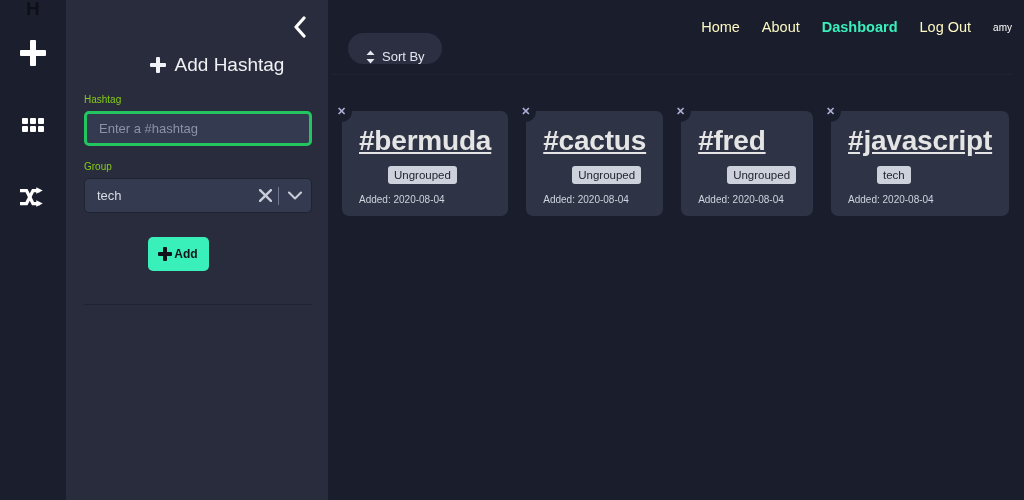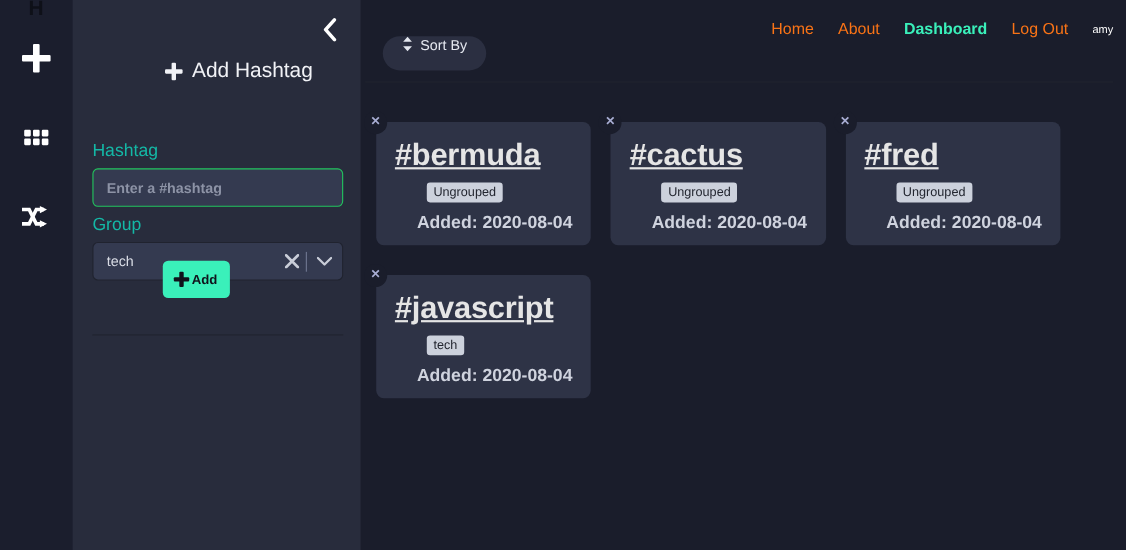--- a/index.html
+++ b/index.html
@@ -140,39 +140,37 @@
     border-radius: 1px;
   }
   .title-plus:before { left: 6px; top: 0; width: 4px; height: 16px; }
   .title-plus:after  { top: 6px; left: 0; height: 4px; width: 16px; }
 
   .field-group { position: absolute; left: 18px; width: 228px; }
   .fg-hashtag { top: 94px; }
   .fg-group   { top: 161px; }
 
   .field-label {
-    font-size: 16px;
-    color: #14b8a6;
+    font-size: 10px;
+    color: #84cc16;
     margin-bottom: 6px;
     display: block;
-    margin-top: 35px;
   }
 
   .text-input {
     width: 228px;
     height: 35px;
     background: #343a50;
-    border: 1px solid #22c55e;
+    border: 3px solid #22c55e;
     border-radius: 5px;
     color: #84cc16;
     font-size: 13px;
     font-family: "Liberation Sans", sans-serif;
     padding: 0 12px;
     outline: none;
-    font-weight: bold;
   }
   .text-input::placeholder { color: #8d93a6; }
 
   .select-box {
     width: 228px;
     height: 35px;
     background: #343a50;
     border: 1px solid #20232f;
     border-radius: 5px;
     display: flex;
@@ -265,38 +263,38 @@
   .topnav {
     position: absolute;
     top: 0;
     right: 12px;
     height: 54px;
     display: flex;
     align-items: center;
     gap: 22px;
     font-size: 14.5px;
   }
-  .nav-link { color: #f97316; cursor: pointer; }
+  .nav-link { color: #fef9c3; cursor: pointer; }
   .nav-link.active { color: #3af0ba; font-weight: bold; text-align: center; }
   .nav-user { color: #ffffff; font-size: 10px; }
 
   .sort-btn {
     position: absolute;
     left: 20px;
     top: 33px;
     height: 31px;
     padding: 0 17px;
     background: #2b2f41;
     border: none;
     border-radius: 16px;
     color: #e4e7ef;
     font-size: 13px;
     font-family: "Liberation Sans", sans-serif;
     display: flex;
-    align-items: flex-start;
+    align-items: flex-end;
     gap: 6px;
     cursor: pointer;
   }
 
   .header-divider {
     position: absolute;
     left: 4px;
     right: 12px;
     top: 74px;
     height: 1px;
@@ -357,25 +355,24 @@
     color: #22252f;
     font-size: 11.5px;
     border-radius: 3px;
     padding: 2px 6px;
     line-height: 14px;
     margin-left: 29px;
   }
 
   .card-date {
     margin-top: 10px;
-    font-size: 16px;
-    font-weight: bold;
+    font-size: 10px;
+    font-weight: normal;
     color: #cfd3de;
     white-space: nowrap;
-    margin-left: 20px;
   }
 </style>
 </head>
 <body>
 
 <div class="app">
 
   <div class="icon-rail">
 
     <div class="rail-logo">H</div>

